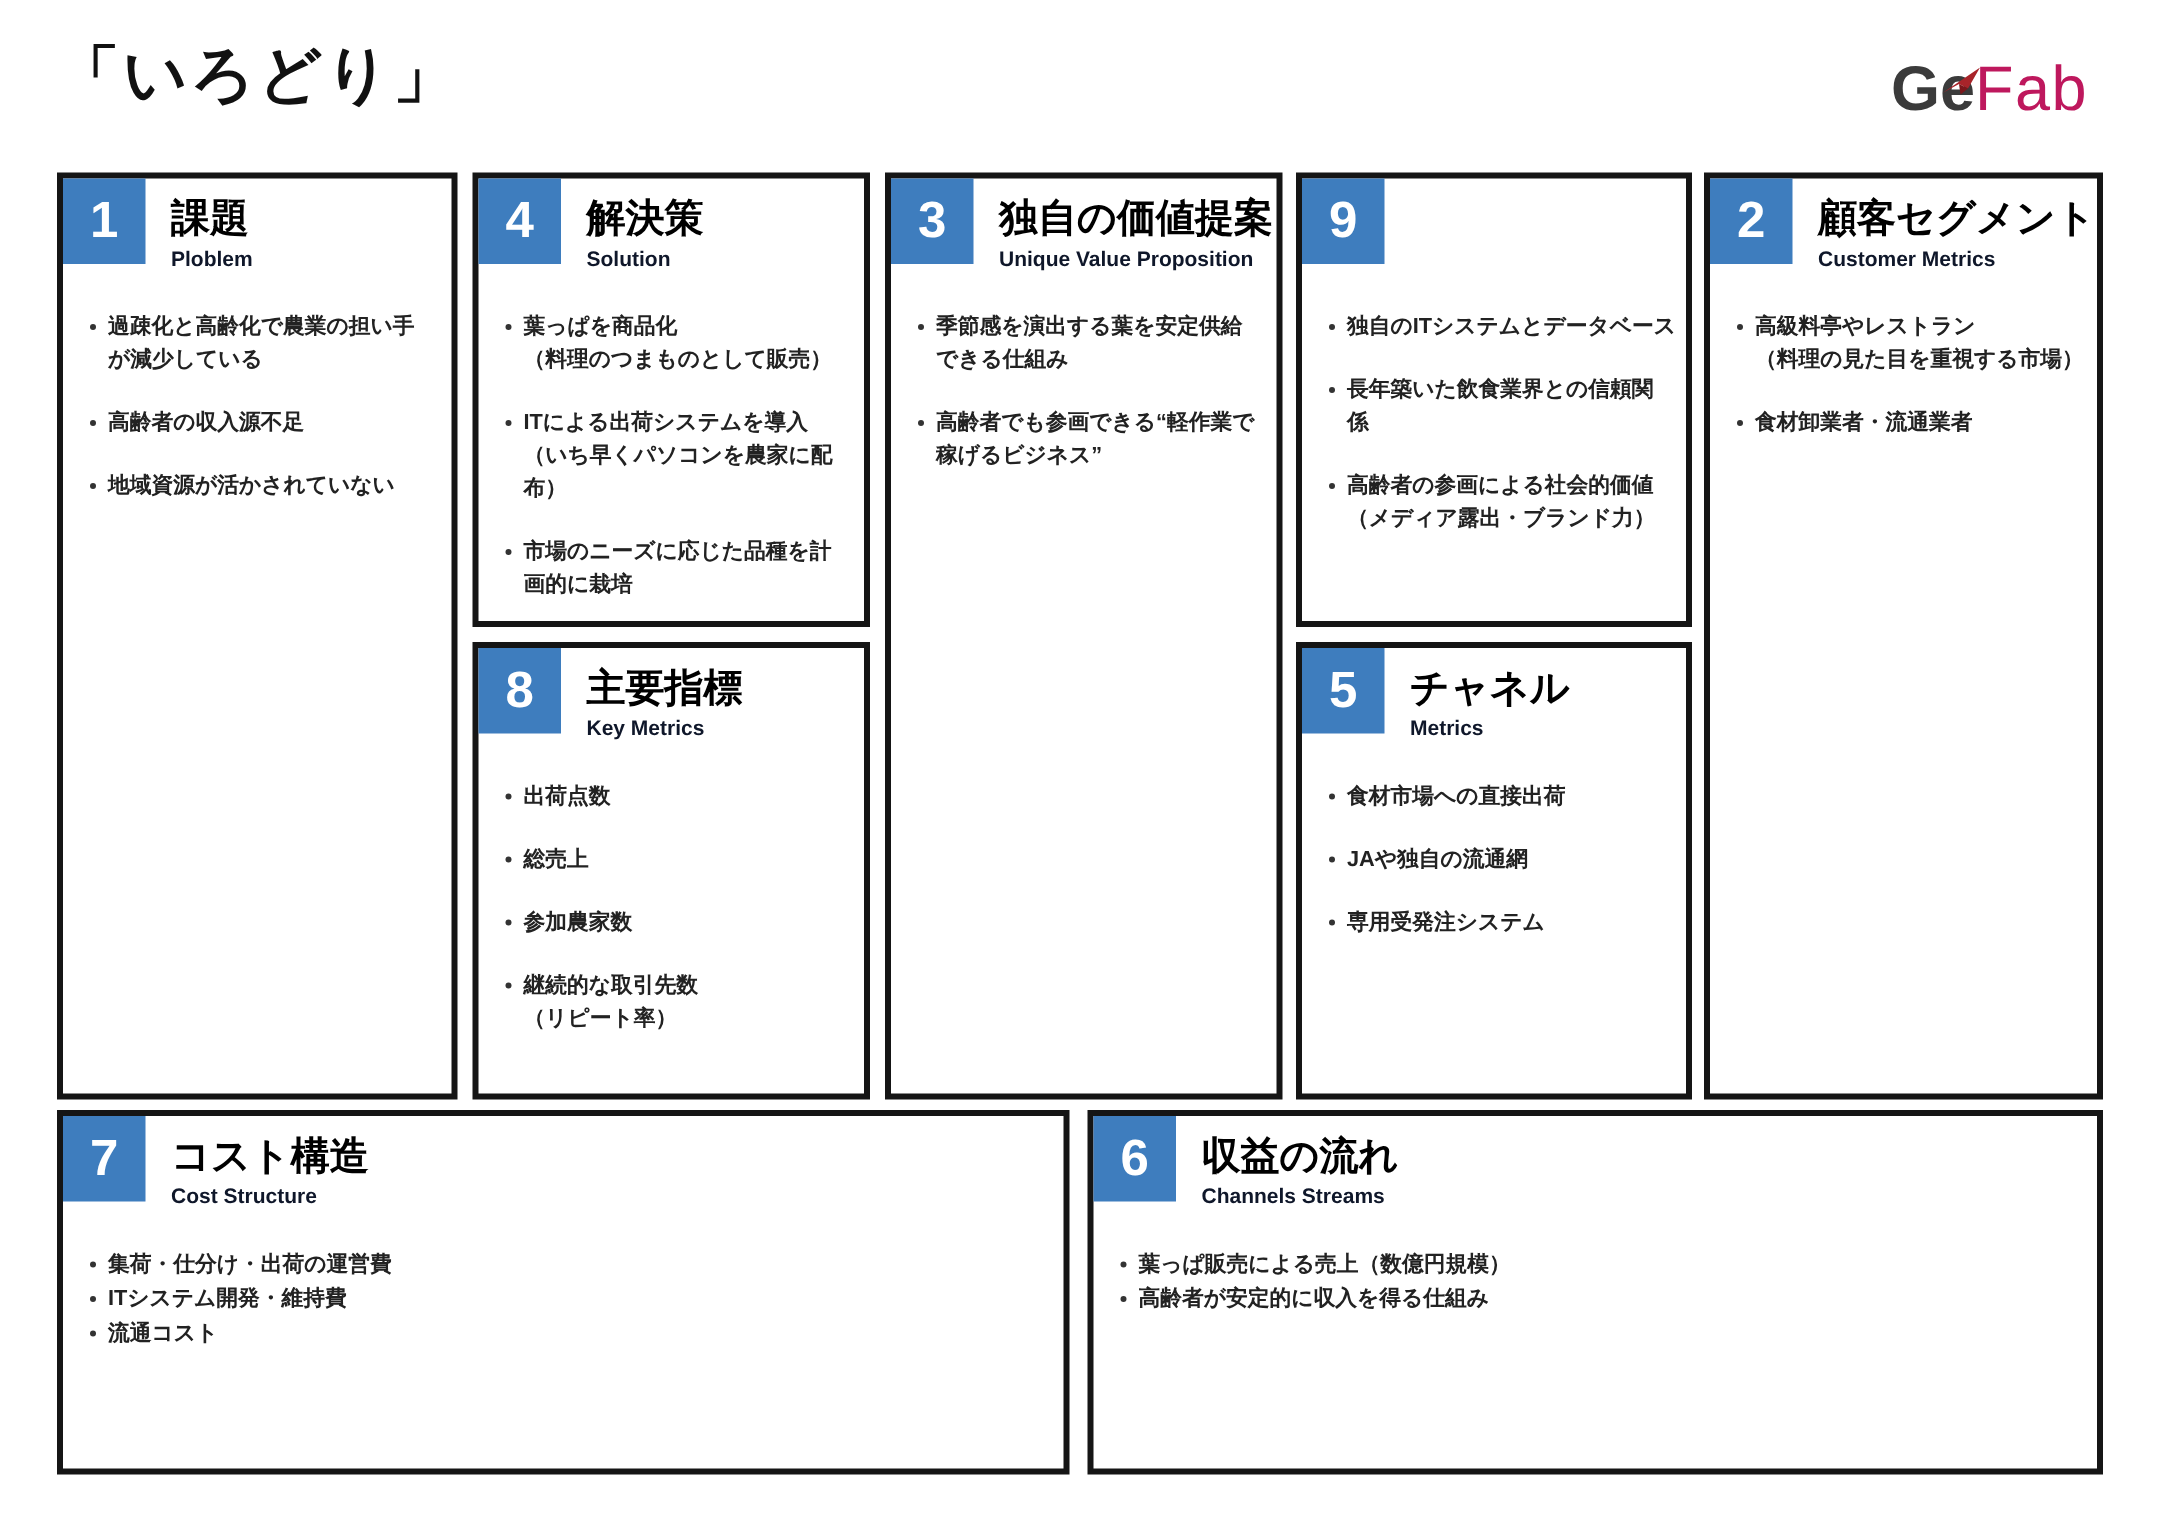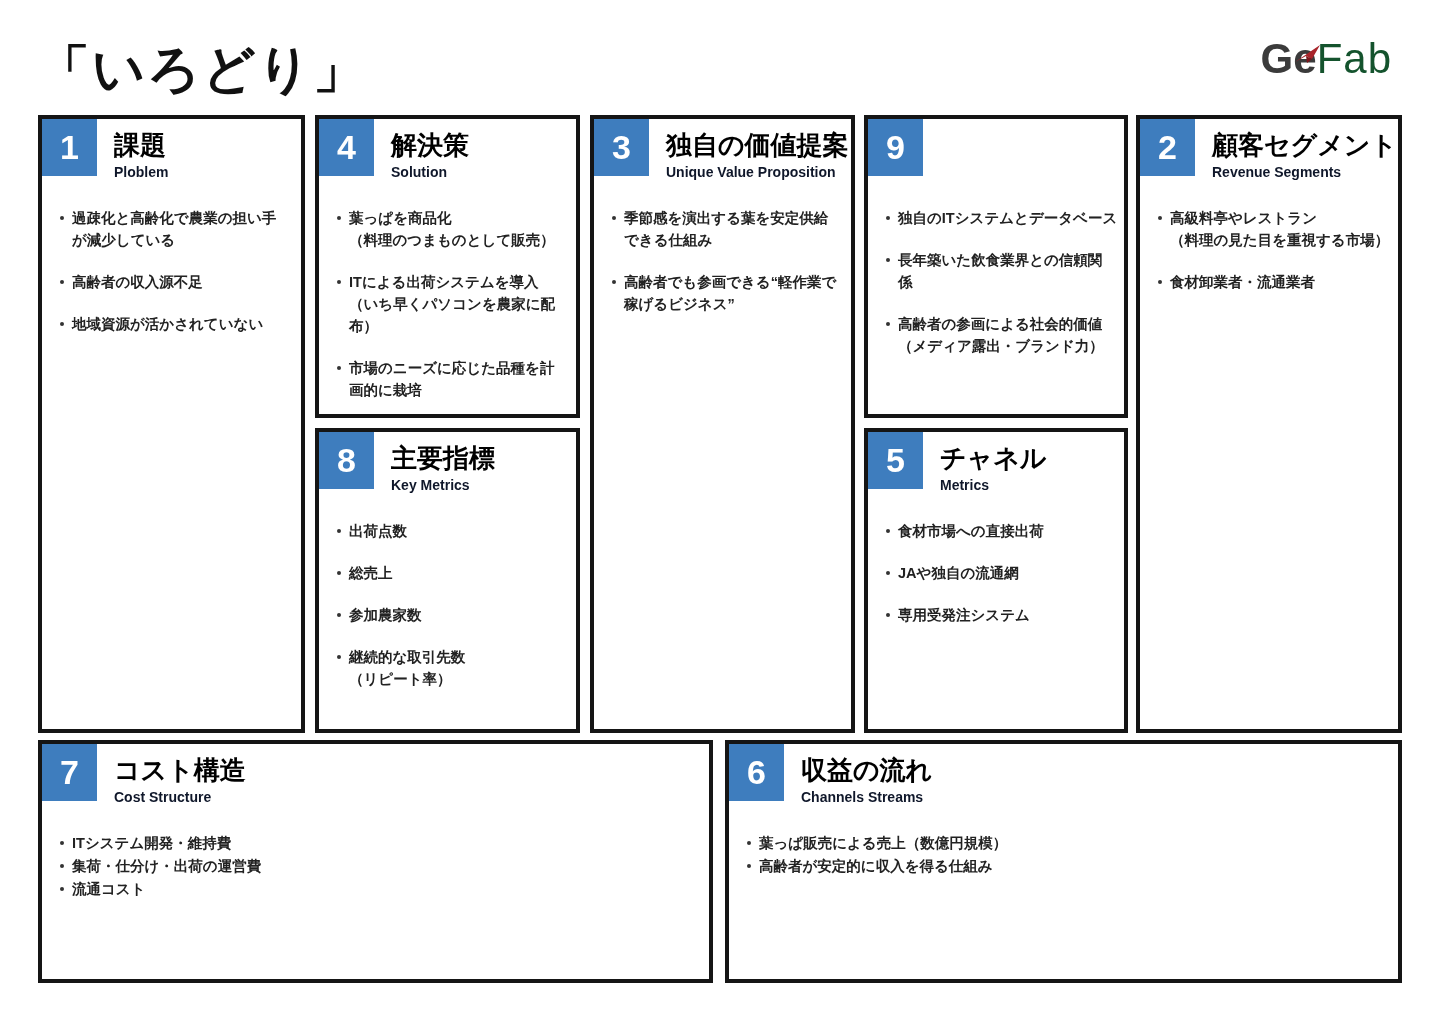--- a/index.html
+++ b/index.html
@@ -16,35 +16,34 @@
     position:relative;
     width:1440px;
     height:1019px;
     background:#ffffff;
     overflow:hidden;
   }
   
   .page-title{
     position:absolute;
     left:38px; top:22px;
-    font-size:52px;
+    font-size:42px;
     font-weight:800;
     letter-spacing:2px;
     color:#111;
-    margin-top:13px;
   }
   .logo{
     position:absolute;
     right:48px; top:38px;
     font-size:42px;
     line-height:1;
     white-space:nowrap;
   }
   .logo .bold{font-weight:700;color:#3b3b3b;}
-  .logo .light{font-weight:300;color:#14532d;letter-spacing:1px;}
+  .logo .light{font-weight:300;color:#be185d;letter-spacing:1px;}
   .logo .plane{
     position:absolute;
     left:34px; top:-10px;
     width:26px; height:18px;
   }
   
   .block{
     position:absolute;
     background:#fff;
     border:4px solid #151515;
@@ -211,38 +210,38 @@
       <li>食材市場への直接出荷</li>
       <li>JAや独自の流通網</li>
       <li>専用受発注システム</li>
     </ul>
   </div>
 
   <div class="block pos-segments">
     <div class="badge">2</div>
     <div class="head">
       <div class="jp">顧客セグメント</div>
-      <div class="en">Revenue Segments</div>
+      <div class="en">Customer Metrics</div>
     </div>
     <ul class="items">
       <li>高級料亭やレストラン
 （料理の見た目を重視する市場）</li>
       <li>食材卸業者・流通業者</li>
     </ul>
   </div>
 
   <div class="block compact pos-cost">
     <div class="badge">7</div>
     <div class="head">
       <div class="jp">コスト構造</div>
       <div class="en">Cost Structure</div>
     </div>
     <ul class="items">
+      <li>集荷・仕分け・出荷の運営費</li>
       <li>ITシステム開発・維持費</li>
-      <li>集荷・仕分け・出荷の運営費</li>
       <li>流通コスト</li>
     </ul>
   </div>
 
   <div class="block compact pos-revenue">
     <div class="badge">6</div>
     <div class="head">
       <div class="jp">収益の流れ</div>
       <div class="en">Channels Streams</div>
     </div>

